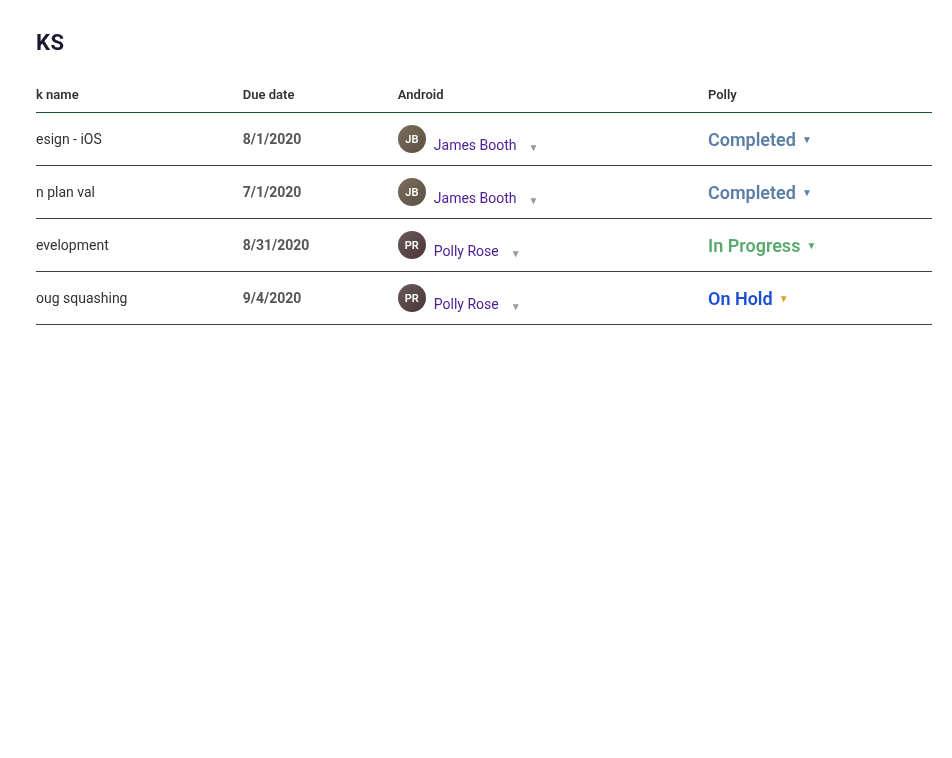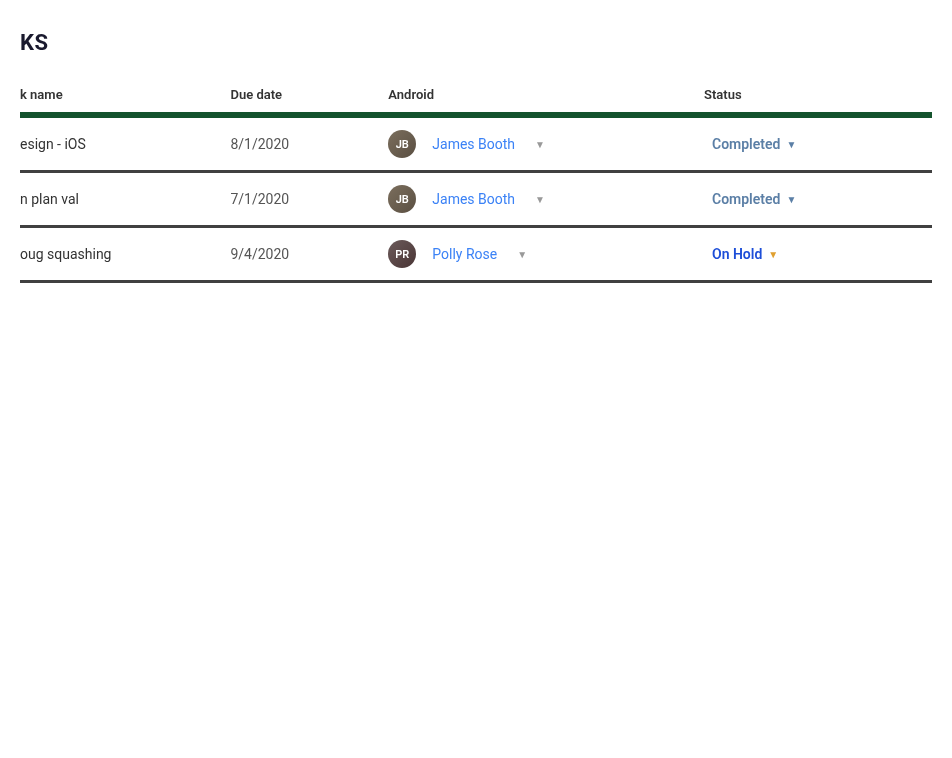--- a/index.html
+++ b/index.html
@@ -3,68 +3,69 @@
   <meta charset="utf-8">
   <style>
     * { box-sizing: border-box; margin: 0; padding: 0; }
     body {
       font-family: -apple-system, BlinkMacSystemFont, 'Segoe UI', Roboto, Helvetica, Arial, sans-serif;
       background: #ffffff;
       color: #1a1a2e;
       font-size: 14px;
     }
     .page-container {
-      padding: 30px 20px 20px 20px;
+      padding: 30px 20px 20px 36px;
     }
     .page-title {
       font-size: 22px;
       font-weight: 700;
       color: #1a1a2e;
       margin-bottom: 24px;
       letter-spacing: 0.5px;
     }
     table {
       width: 100%;
       border-collapse: collapse;
     }
     thead th {
       text-align: left;
       font-weight: 600;
       color: #333333;
       font-size: 13px;
       padding: 8px 12px 10px 0;
-      border-bottom: 6px solid #14532d;
+      border-bottom: 1px solid #14532d;
     }
     tbody tr {
-      border-bottom: 3px solid #404040;
+      border-bottom: 1px solid #404040;
     }
     tbody td {
       padding: 12px 12px 12px 0;
       vertical-align: middle;
       color: #333333;
       font-size: 14px;
     }
     .task-name-cell {
       min-width: 120px;
       max-width: 180px;
       word-break: break-word;
     }
     .due-date-cell {
       min-width: 90px;
       color: #555;
       white-space: nowrap;
+      font-weight: bold;
     }
     .assignee-cell {
       min-width: 180px;
       white-space: nowrap;
     }
     .assignee-wrapper {
       display: flex;
-      align-items: center;
-      gap: 16px;
+      align-items: flex-end;
+      gap: 8px;
     }
     .avatar {
       width: 28px;
       height: 28px;
       border-radius: 50%;
       background: #ccc;
       overflow: hidden;
       flex-shrink: 0;
       display: flex;
       align-items: center;
@@ -77,40 +78,39 @@
       background: linear-gradient(135deg, #7b6e5d, #5a4f42);
     }
     .avatar-polly {
       background: linear-gradient(135deg, #6b5a5a, #4a3535);
     }
     .avatar-joel {
       background: linear-gradient(135deg, #8a7a6a, #5a4a3a);
     }
     .assignee-name {
       font-size: 14px;
-      color: #3b82f6;
+      color: #4c1d95;
     }
     .dropdown-arrow {
       color: #999;
       font-size: 10px;
       margin-left: 4px;
       cursor: pointer;
     }
     .status-cell {
       min-width: 130px;
     }
     .status-wrapper {
       display: flex;
       align-items: center;
       gap: 6px;
     }
     .status-badge {
       font-weight: 600;
-      font-size: 14px;
-      margin-left: 8px;
+      font-size: 18px;
     }
     .status-completed {
       color: #5b7fa6;
     }
     .status-inprogress {
       color: #5aaa6e;
     }
     .status-onhold {
       color: #1d4ed8;
     }
@@ -140,21 +140,21 @@
         <th>
           <span>k name</span>
         </th>
         <th>
           <span>Due date</span>
         </th>
         <th>
           <span>Android</span>
         </th>
         <th>
-          <span>Status</span>
+          <span>Polly</span>
         </th>
       </tr>
     </thead>
     <tbody id="table-body">
     <tr>
           <td class="task-name-cell">esign - iOS</td>
           <td class="due-date-cell">8/1/2020</td>
           <td class="assignee-cell">
             <div class="assignee-wrapper">
               <div class="avatar avatar-james">JB</div>
@@ -180,20 +180,37 @@
             </div>
           </td>
           <td class="status-cell">
             <div class="status-wrapper">
               <span class="status-badge status-completed">Completed</span>
               <span class="status-arrow status-arrow-completed">▼</span>
             </div>
           </td>
         </tr>
         <tr>
+          <td class="task-name-cell">evelopment</td>
+          <td class="due-date-cell">8/31/2020</td>
+          <td class="assignee-cell">
+            <div class="assignee-wrapper">
+              <div class="avatar avatar-polly">PR</div>
+              <span class="assignee-name">Polly Rose</span>
+              <span class="dropdown-arrow">▼</span>
+            </div>
+          </td>
+          <td class="status-cell">
+            <div class="status-wrapper">
+              <span class="status-badge status-inprogress">In Progress</span>
+              <span class="status-arrow status-arrow-inprogress">▼</span>
+            </div>
+          </td>
+        </tr>
+        <tr>
           <td class="task-name-cell">oug squashing</td>
           <td class="due-date-cell">9/4/2020</td>
           <td class="assignee-cell">
             <div class="assignee-wrapper">
               <div class="avatar avatar-polly">PR</div>
               <span class="assignee-name">Polly Rose</span>
               <span class="dropdown-arrow">▼</span>
             </div>
           </td>
           <td class="status-cell">

